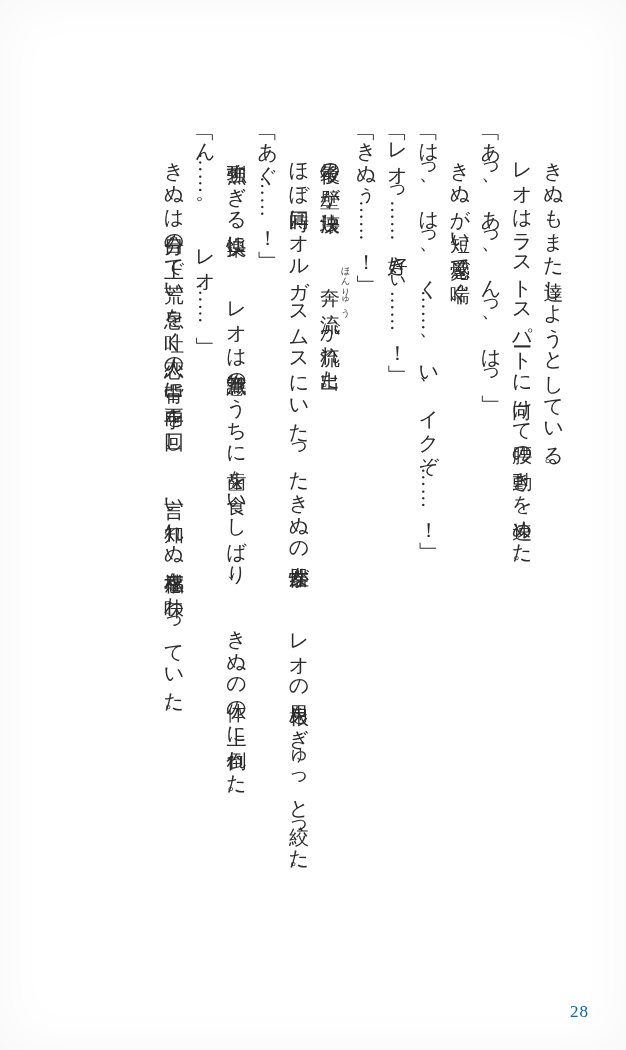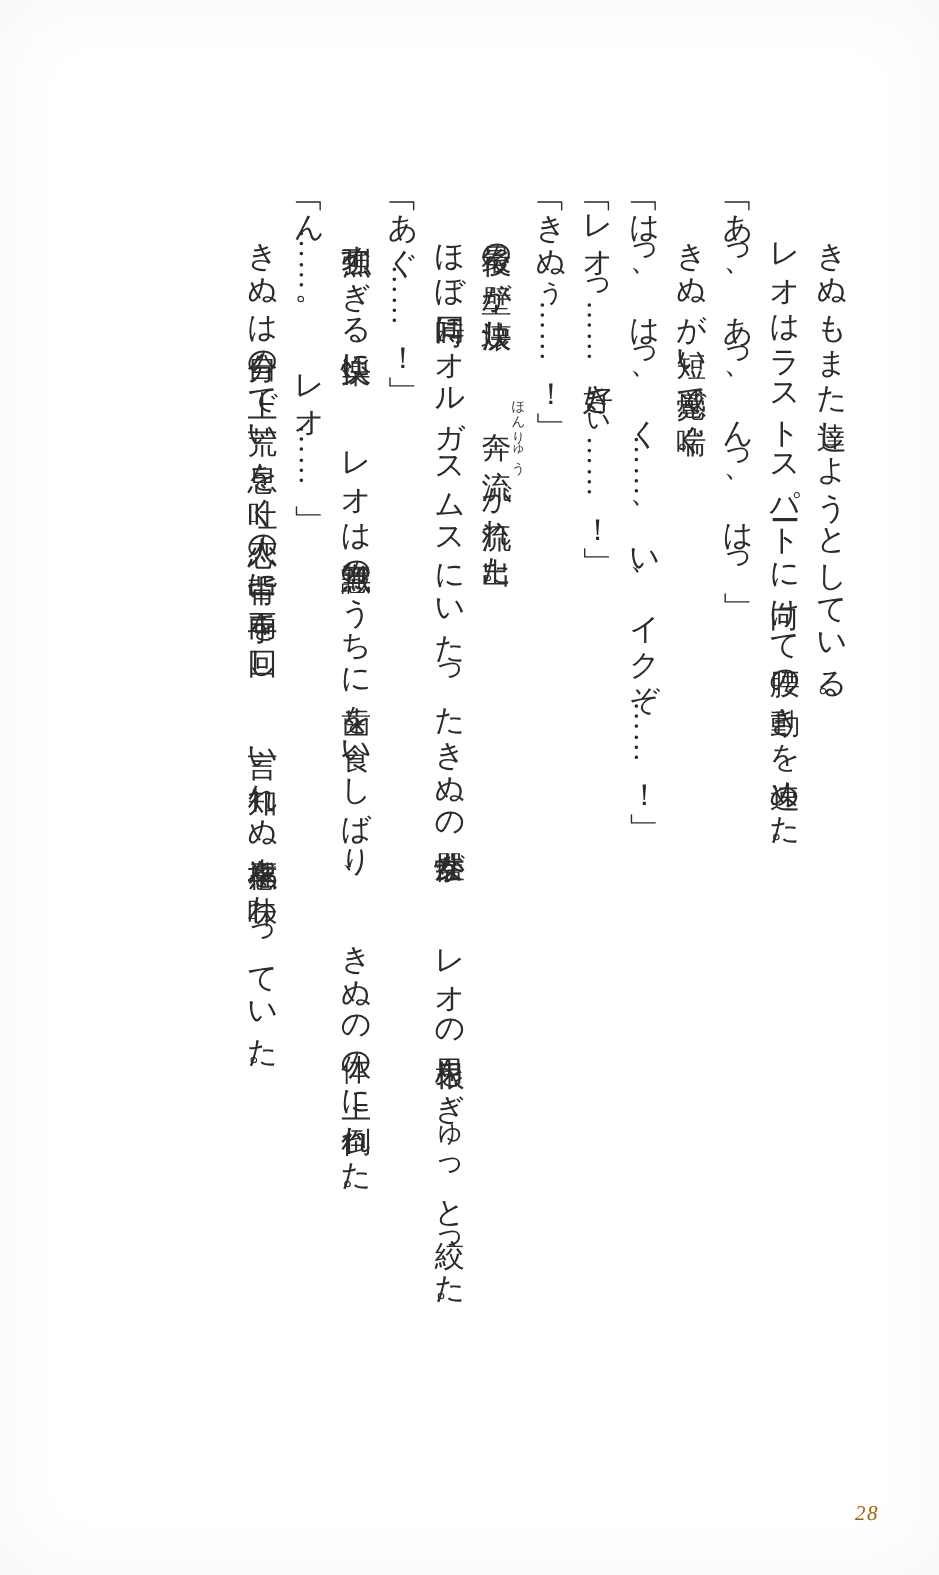--- a/index.html
+++ b/index.html
@@ -33,23 +33,22 @@
   ruby { ruby-position: over; }
   rt {
     font-size: 9px;
     letter-spacing: 0;
     color: #3a3a3a;
   }
   .page-number {
     position: absolute;
     top: 1002px;
     left: 570px;
-    font-size: 14px;
-    font-style: italic;
-    color: #a16207;
+    font-size: 17px;
+    color: #0369a1;
     letter-spacing: 1px;
   }
 </style>
 </head>
 <body>
 
 <div class="book-page">
   <div class="text-block">
     <p class="line narration">きぬもまた達しようとしている。</p>
     <p class="line narration">レオはラストスパートに向けて腰の動きを速めた。</p>

